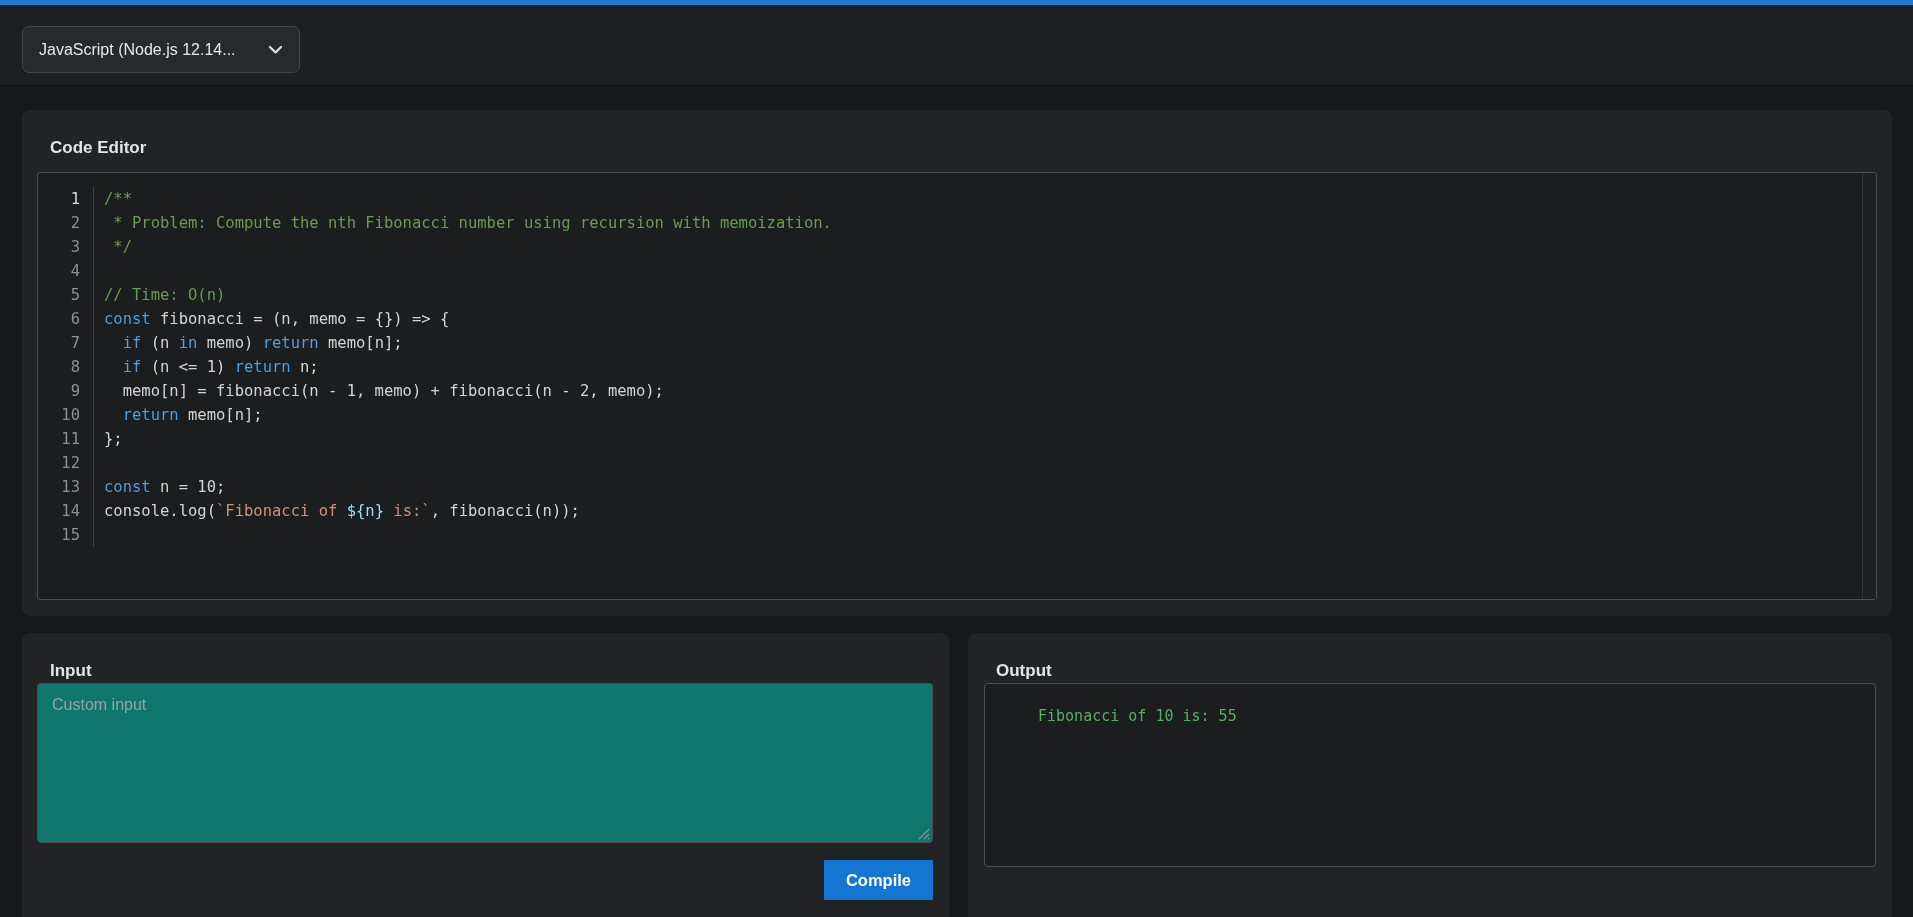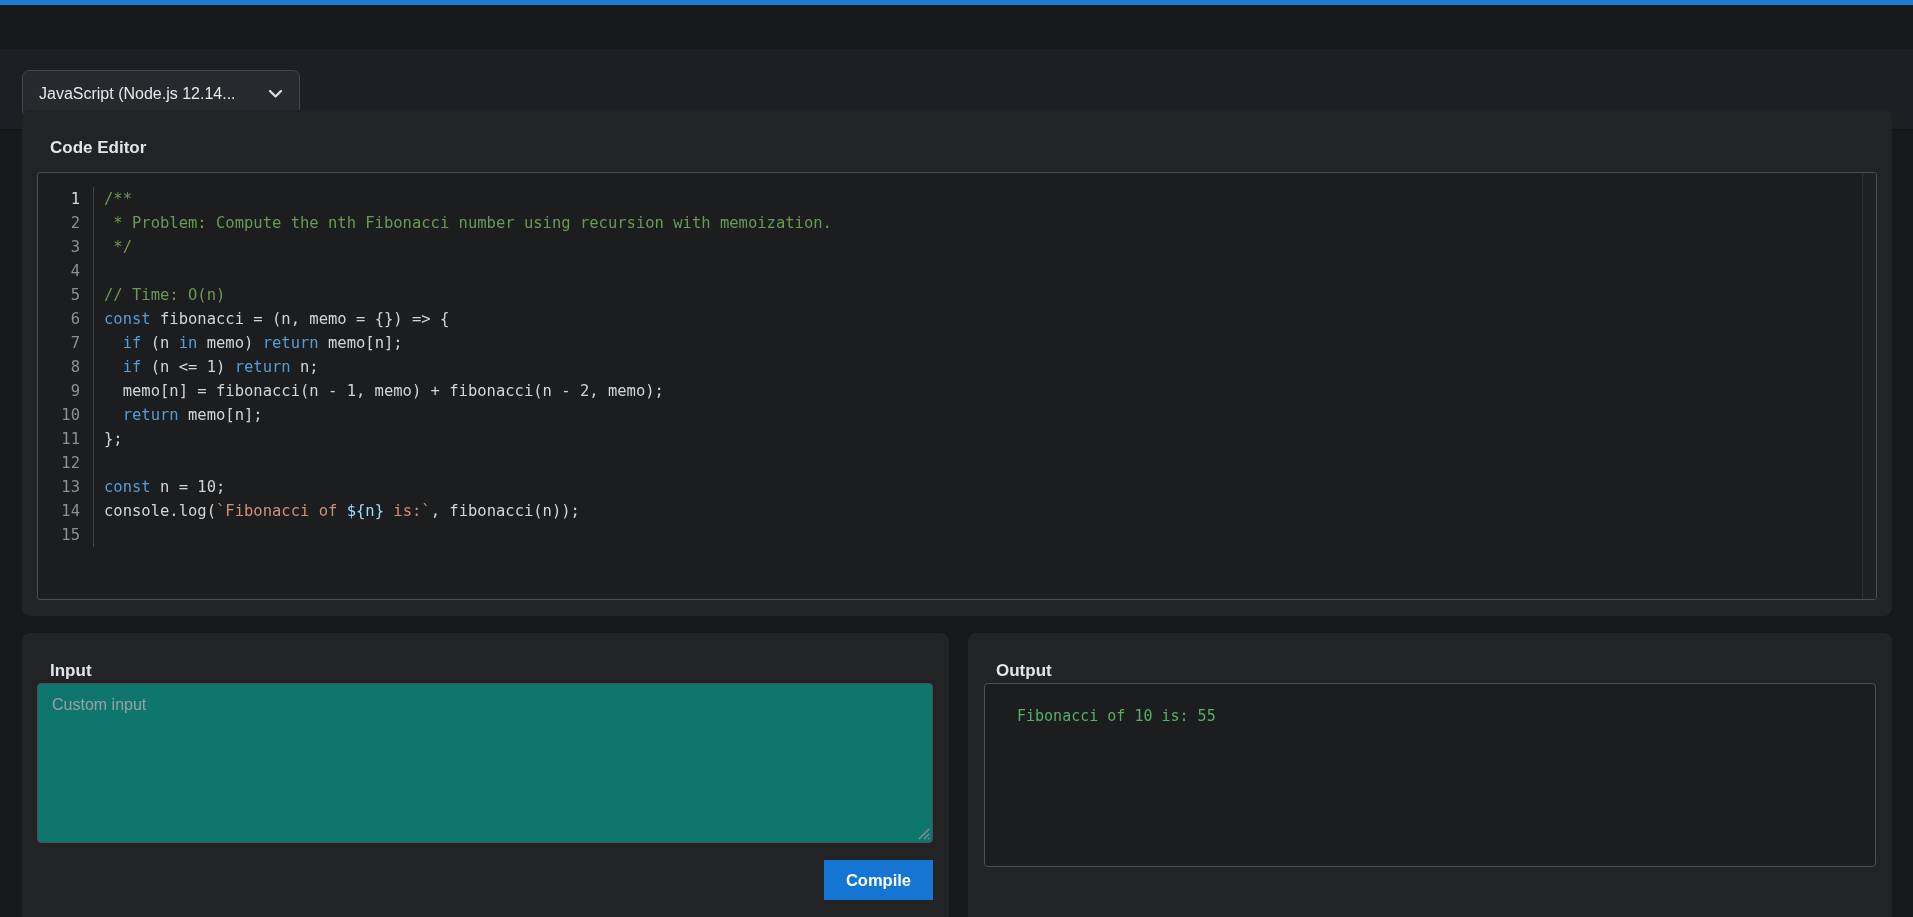--- a/index.html
+++ b/index.html
@@ -12,21 +12,21 @@
     position:relative;
     width:1913px;height:917px;
     background:#17181a;
     overflow:hidden;
     font-family:"Liberation Sans",sans-serif;
     color:#d7d9db;
   }
   
   .accent-bar{position:absolute;top:0;left:0;right:0;height:5px;background:var(--accent);}
   
-  .topbar{position:absolute;top:5px;left:0;right:0;height:81px;background:#1d1f22;border-bottom:1px solid #101214;margin-top:44px;}
+  .topbar{position:absolute;top:5px;left:0;right:0;height:81px;background:#1d1f22;border-bottom:1px solid #101214;}
   .lang-select{
     position:absolute;left:22px;top:21px;width:278px;height:47px;
     background:#27292c;border:1px solid #43464a;border-radius:7px;
     display:flex;align-items:center;justify-content:space-between;
     padding:0 16px;cursor:pointer;
   }
   .lang-label{font-size:16px;color:#e6e8ea;white-space:nowrap;overflow:hidden;}
   .chevron{display:flex;align-items:center;margin-left:10px;flex:0 0 auto;}
   
   .panel{position:absolute;background:#212325;border-radius:8px;}
@@ -66,20 +66,21 @@
   .resize-grip{position:absolute;right:3px;bottom:3px;pointer-events:auto;cursor:nwse-resize;line-height:0;}
   .compile-btn{
     position:absolute;right:16px;top:227px;height:40px;padding:0 22px;
     background:var(--compile);color:#ffffff;font-family:"Liberation Sans",sans-serif;
     font-size:16.5px;font-weight:700;border:none;border-radius:0;cursor:pointer;
   }
   .output-box{
     position:absolute;left:16px;right:16px;top:50px;height:184px;
     background:#1b1d1f;border:1px solid #4b4e52;border-radius:4px;
     overflow:hidden;
+    padding-left:21px;
   }
   .output-text{
     margin:0;padding:22px 32px;
     font-family:"DejaVu Sans Mono",monospace;font-size:15px;line-height:20px;
     color:var(--output-text);white-space:pre;
   }
 </style>
 </head>
 <body>
 

